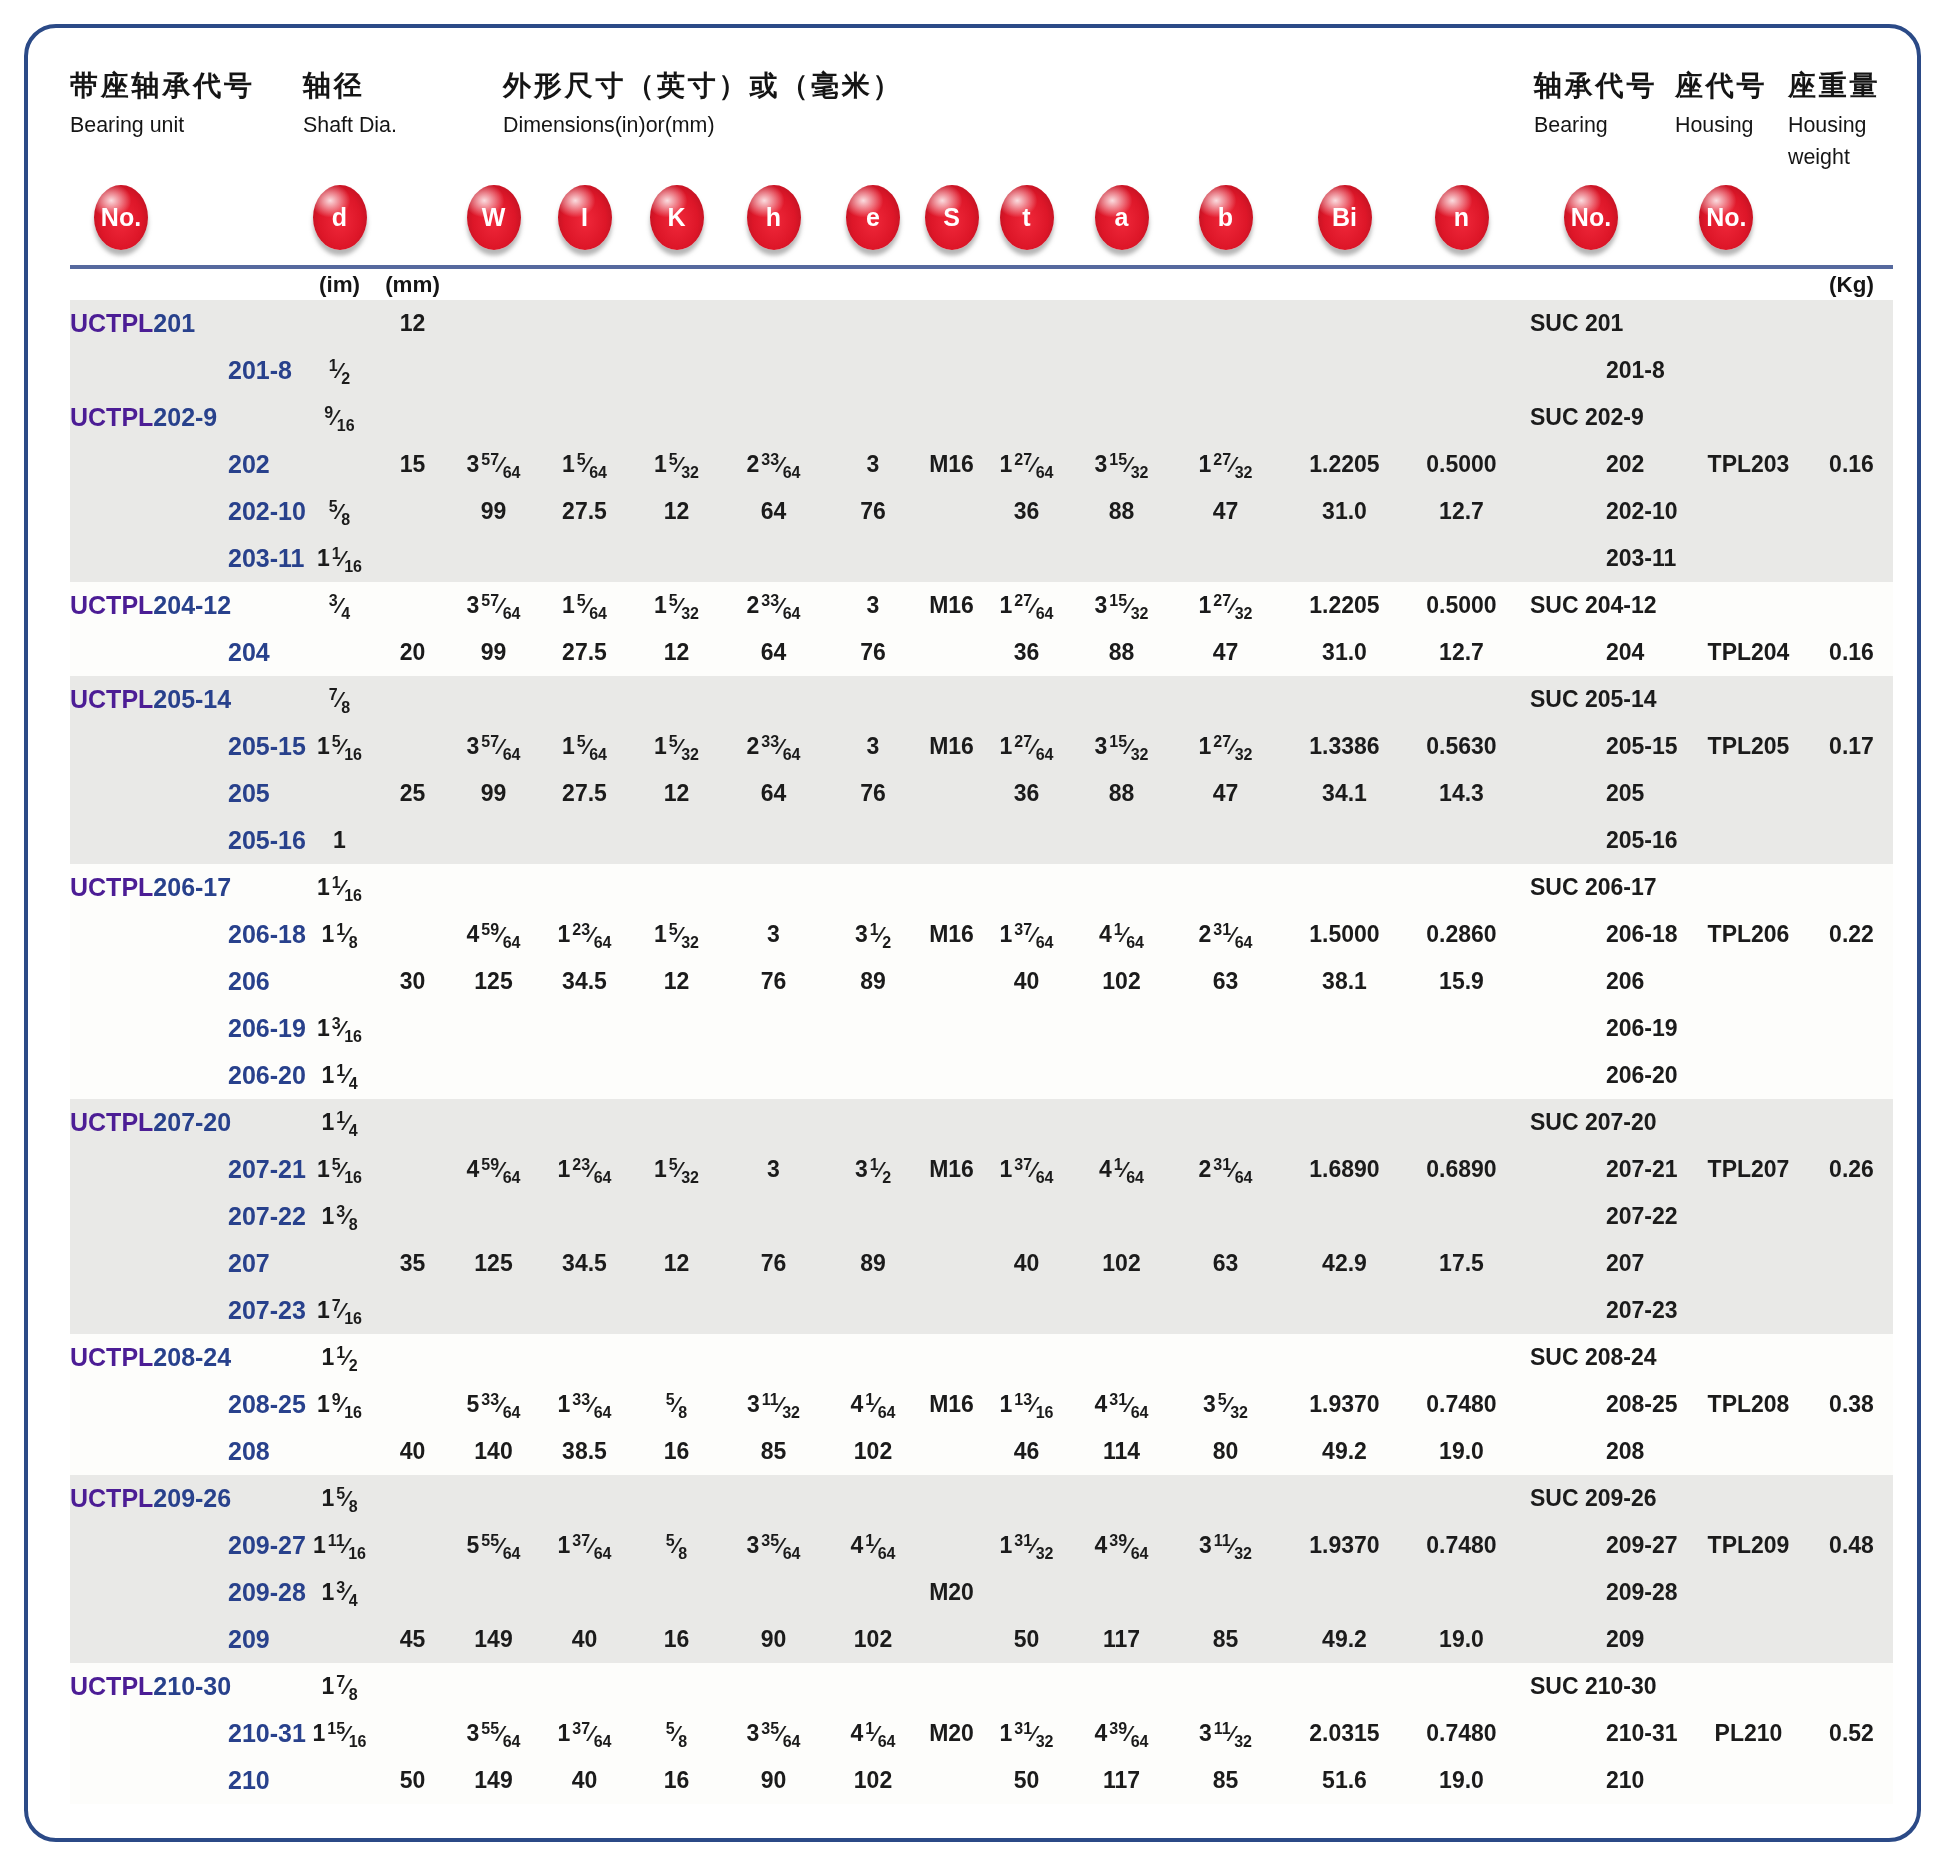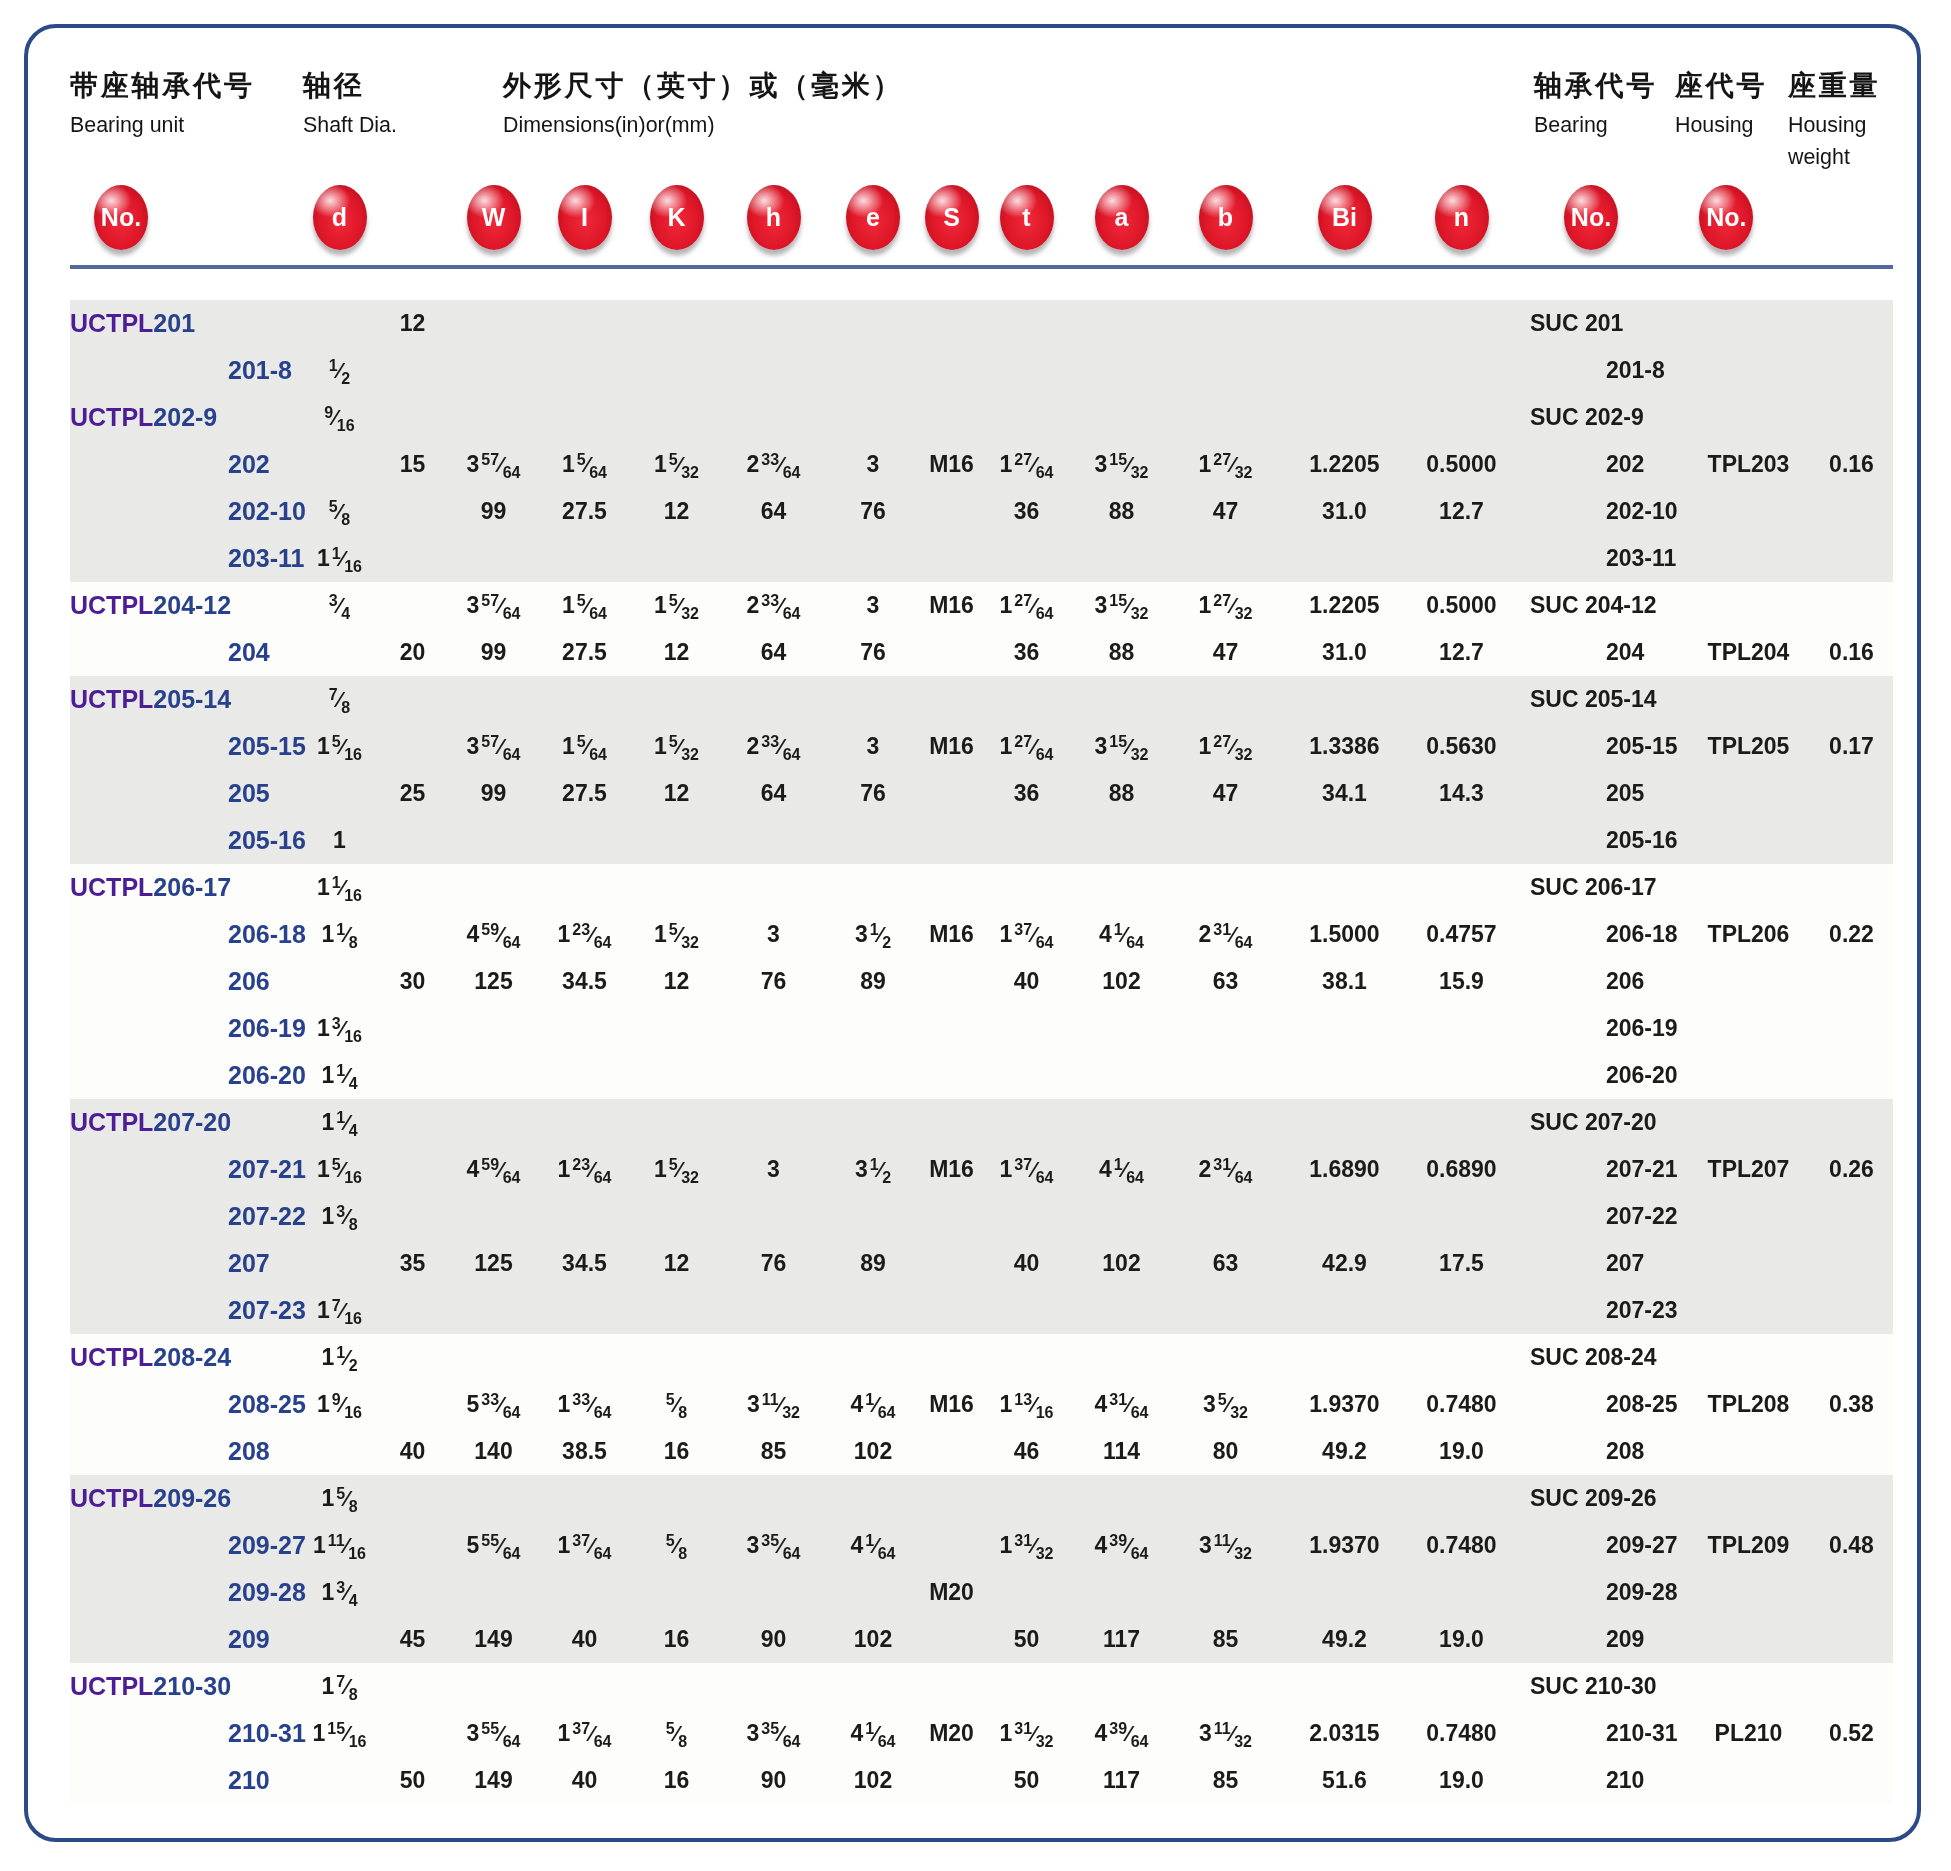--- a/index.html
+++ b/index.html
@@ -148,20 +148,39 @@
           <span class="badge">No.</span>
         </div>
       <div class="bcell left3">
           <span class="badge">No.</span>
         </div>
       <div class="bcell"></div>
     </div>
 
     <div class="divider"></div>
 
+    <div class="units-row grid17">
+      <div></div>
+      <div class="ucell">(im)</div>
+      <div class="ucell">(mm)</div>
+      <div></div>
+        <div></div>
+        <div></div>
+        <div></div>
+        <div></div>
+        <div></div>
+      <div></div>
+        <div></div>
+        <div></div>
+        <div></div>
+        <div></div>
+        <div></div>
+        <div></div>
+      <div class="ucell">(Kg)</div>
+    </div>
 
     <div class="tbl" id="table-body">
         <div class="grp grp-gray">
           <div class="trow grid17">
             <div class="cell unit"><span class="pfx">UCTPL</span><span class="num">201</span></div>
             <div class="cell"></div>
             <div class="cell">12</div>
             <div class="cell"></div>
             <div class="cell"></div>
             <div class="cell"></div>
@@ -418,21 +437,21 @@
             <div class="cell"><span><span class="fw">4</span><span class="fn">59</span><span class="fsl">⁄</span><span class="fd">64</span></span></div>
             <div class="cell"><span><span class="fw">1</span><span class="fn">23</span><span class="fsl">⁄</span><span class="fd">64</span></span></div>
             <div class="cell"><span><span class="fw">1</span><span class="fn">5</span><span class="fsl">⁄</span><span class="fd">32</span></span></div>
             <div class="cell"><span>3</span></div>
             <div class="cell"><span><span class="fw">3</span><span class="fn">1</span><span class="fsl">⁄</span><span class="fd">2</span></span></div>
             <div class="cell">M16</div>
             <div class="cell"><span><span class="fw">1</span><span class="fn">37</span><span class="fsl">⁄</span><span class="fd">64</span></span></div>
             <div class="cell"><span><span class="fw">4</span><span class="fn">1</span><span class="fsl">⁄</span><span class="fd">64</span></span></div>
             <div class="cell"><span><span class="fw">2</span><span class="fn">31</span><span class="fsl">⁄</span><span class="fd">64</span></span></div>
             <div class="cell">1.5000</div>
-            <div class="cell">0.4757</div>
+            <div class="cell">0.2860</div>
             <div class="cell brg sub">206-18</div>
             <div class="cell hsg">TPL206</div>
             <div class="cell">0.22</div>
           </div>
           <div class="trow grid17">
             <div class="cell unit sub"><span class="num">206</span></div>
             <div class="cell"></div>
             <div class="cell">30</div>
             <div class="cell"><span>125</span></div>
             <div class="cell"><span>34.5</span></div>

